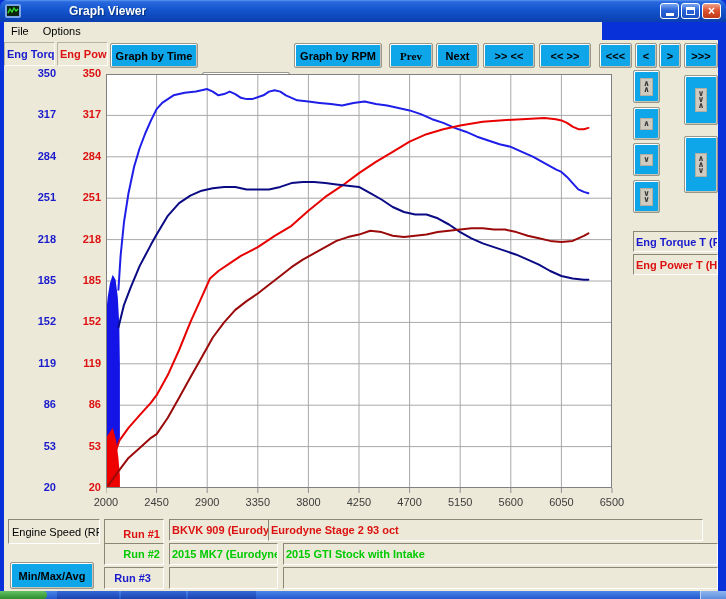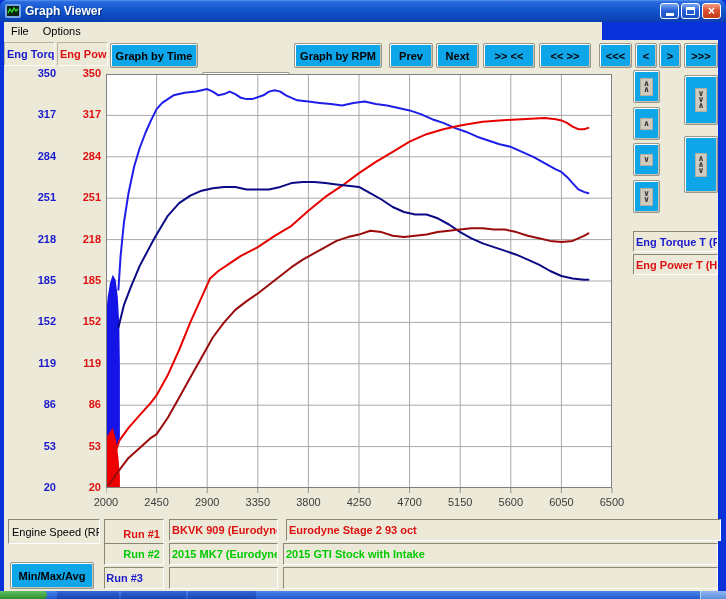--- a/index.html
+++ b/index.html
@@ -2,21 +2,21 @@
 <html><head>
 <meta charset="utf-8">
 <style>
   html,body{margin:0;padding:0;background:#3a6ea5;font-family:"Liberation Sans",sans-serif;}
   #app{position:relative;width:726px;height:599px;background:#0831d9;overflow:hidden;}
   
   .titlebar{position:absolute;left:0;top:0;width:726px;height:22px;
     background:linear-gradient(to bottom,#5a96ee 0%,#2a6ae0 8%,#1557d0 40%,#0d47bb 80%,#0a3fae 100%);
     border-radius:7px 7px 0 0;display:flex;align-items:center;}
   .app-icon{width:16px;height:16px;margin:0 4px 0 5px;flex:0 0 auto;}
-  .title-text{color:#fff;font-weight:bold;font-size:12px;text-shadow:1px 1px 1px #00317e;}
+  .title-text{color:#fff;font-weight:bold;font-size:12px;text-shadow:1px 1px 1px #00317e;margin-left:44px;}
   .winbtns{position:absolute;right:5px;top:3px;display:flex;gap:2px;}
   .wbtn{width:19px;height:16px;border-radius:3px;border:1px solid #fff;
     background:linear-gradient(to bottom,#7aa7f0,#2a63d8 45%,#1c50c0);
     display:flex;align-items:center;justify-content:center;box-sizing:border-box;}
   .wbtn.close{background:linear-gradient(to bottom,#f0a088,#dd5432 45%,#c03a18);}
   .g-min{display:block;width:8px;height:3px;background:#fff;margin-top:7px;}
   .g-max{display:block;width:9px;height:8px;border:1px solid #fff;border-top:3px solid #fff;box-sizing:border-box;}
   .g-close{color:#fff;font-weight:bold;font-size:12px;line-height:12px;}
   
   .menubar{position:absolute;left:4px;top:22px;width:598px;height:18px;background:#ece9d8;
@@ -82,21 +82,21 @@
 
   <div class="main">
 
     <div class="abs hdrbox" style="left:0;top:2px;width:51px;height:24px;color:#1a1acd;">Eng Torqu</div>
     <div class="abs hdrbox" style="left:53px;top:2px;width:51px;height:24px;color:#dd1111;">Eng Powe</div>
 
     <div id="toolbar">
         <div class="abs btn" style="left: 106px; top: 3px; width: 88px; height: 25px;">Graph by Time</div>
         <div class="abs btn" style="left: 198px; top: 3px; width: 88px; height: 25px; margin-top: 29px;">Graph by MPH</div>
         <div class="abs btn" style="left: 290px; top: 3px; width: 88px; height: 25px;">Graph by RPM</div>
-        <div class="abs btn" style="left: 385px; top: 3px; width: 44px; height: 25px;">Prev</div>
+        <div class="abs btn" style="left: 385px; top: 3px; width: 44px; height: 25px; font-family: Liberation Serif, serif;">Prev</div>
         <div class="abs btn" style="left: 432px; top: 3px; width: 43px; height: 25px;">Next</div>
         <div class="abs btn" style="left: 479px; top: 3px; width: 52px; height: 25px;">&gt;&gt; &lt;&lt;</div>
         <div class="abs btn" style="left: 535px; top: 3px; width: 52px; height: 25px;">&lt;&lt; &gt;&gt;</div>
         <div class="abs btn" style="left: 595px; top: 3px; width: 33px; height: 25px;">&lt;&lt;&lt;</div>
         <div class="abs btn" style="left: 631px; top: 3px; width: 22px; height: 25px;">&lt;</div>
         <div class="abs btn" style="left: 655px; top: 3px; width: 22px; height: 25px;">&gt;</div>
         <div class="abs btn" style="left: 680px; top: 3px; width: 34px; height: 25px;">&gt;&gt;&gt;</div>
       </div>
 
     <div id="yticks-torque">
@@ -224,25 +224,25 @@
       </div>
     <div class="abs sunken legendbox" style="left:629px;top:191px;width:85px;height:21px;color:#1a1acd;">Eng Torque T (Ft-l</div>
     <div class="abs sunken legendbox" style="left:629px;top:214px;width:85px;height:21px;color:#dd1111;">Eng Power T (HP)</div>
 
     <div class="abs sunken" style="left:4px;top:479px;width:92px;height:25px;padding-left:3px;color:#000;">Engine Speed (RPM)</div>
     <div class="abs btn" style="left:6px;top:522px;width:84px;height:27px;">Min/Max/Avg</div>
 
     <div id="run-rows">
         <div class="abs sunken" style="left: 100px; top: 479px; width: 60px; height: 30px; justify-content: flex-end; padding-right: 3px; font-weight: bold; color: rgb(221, 17, 17);">Run #1</div>
         <div class="abs sunken" style="left: 165px; top: 479px; width: 109px; height: 22px; padding-left: 2px; font-weight: bold; color: rgb(221, 17, 17);">BKVK 909 (Eurodyne, </div>
-        <div class="abs sunken" style="left: 282px; top: 479px; width: 435px; height: 22px; padding-left: 2px; font-weight: bold; color: rgb(221, 17, 17);">Eurodyne Stage 2 93 oct</div>
+        <div class="abs sunken" style="left: 264px; top: 479px; width: 435px; height: 22px; padding-left: 2px; font-weight: bold; color: rgb(221, 17, 17);">Eurodyne Stage 2 93 oct</div>
         <div class="abs sunken" style="left: 100px; top: 503px; width: 60px; height: 22px; justify-content: flex-end; padding-right: 3px; font-weight: bold; color: rgb(0, 202, 0);">Run #2</div>
         <div class="abs sunken" style="left: 165px; top: 503px; width: 109px; height: 22px; padding-left: 2px; font-weight: bold; color: rgb(0, 202, 0);">2015 MK7 (Eurodyne, E</div>
         <div class="abs sunken" style="left: 279px; top: 503px; width: 435px; height: 22px; padding-left: 2px; font-weight: bold; color: rgb(0, 202, 0);">2015 GTI Stock with Intake</div>
-        <div class="abs sunken" style="left: 100px; top: 527px; width: 60px; height: 22px; justify-content: flex-end; padding-right: 20px; font-weight: bold; color: rgb(26, 26, 205);">Run #3</div>
+        <div class="abs sunken" style="left: 100px; top: 527px; width: 60px; height: 22px; justify-content: flex-end; padding-right: 12px; font-weight: bold; color: rgb(26, 26, 205);">Run #3</div>
         <div class="abs sunken" style="left: 165px; top: 527px; width: 109px; height: 22px; padding-left: 2px; font-weight: bold; color: rgb(26, 26, 205);"></div>
         <div class="abs sunken" style="left: 279px; top: 527px; width: 435px; height: 22px; padding-left: 2px; font-weight: bold; color: rgb(26, 26, 205);"></div>
       </div>
   </div>
 
   <div class="taskbar">
     <div class="tb-start"></div>
     <div class="tb-task" style="left:57px;width:62px;"></div>
     <div class="tb-task" style="left:121px;width:65px;"></div>
     <div class="tb-task" style="left:188px;width:68px;"></div>

